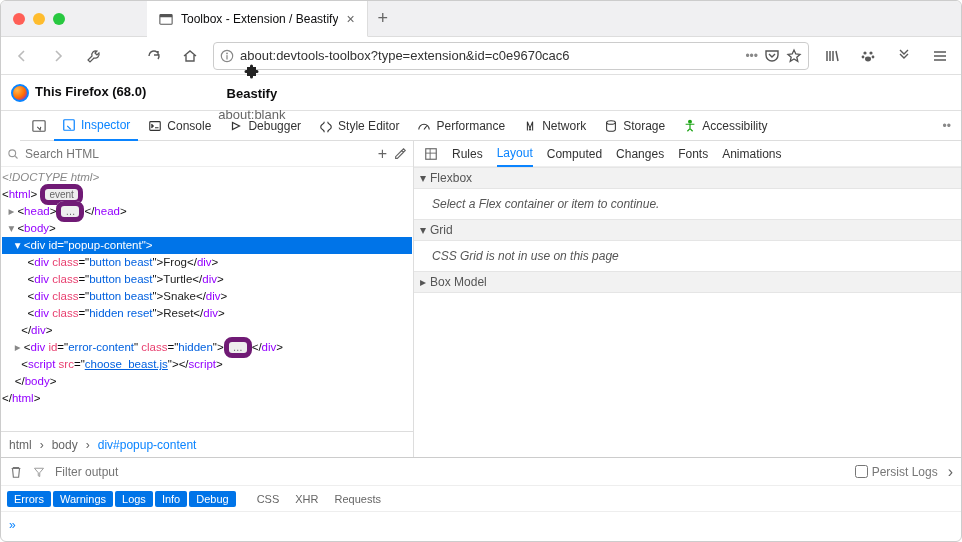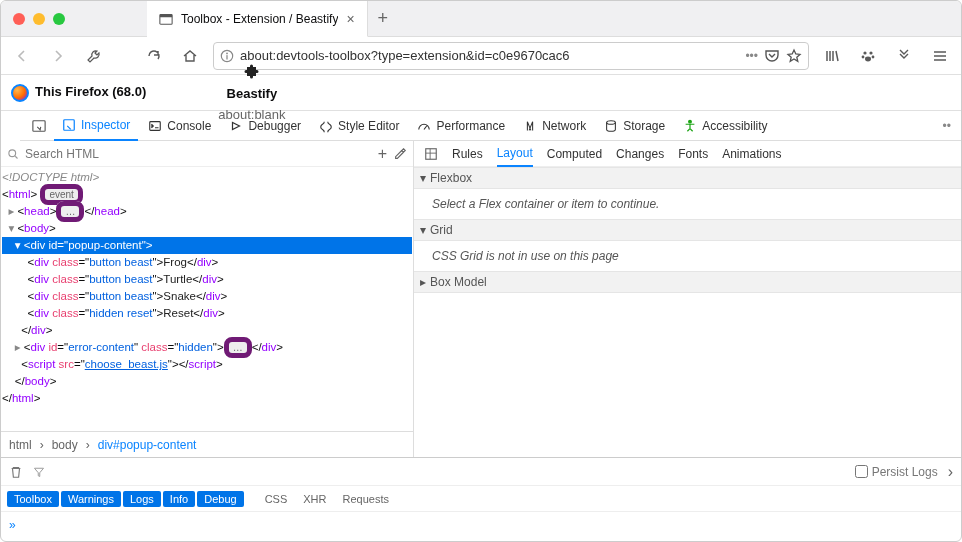--- a/index.html
+++ b/index.html
@@ -311,28 +311,29 @@
     <span>
         <svg width="14" height="14" viewBox="0 0 16 16">
           <path d="M3 4h10M5 4V3h6v1M4 4l1 10h6l1-10" fill="none" stroke="#777" stroke-width="1.3"></path>
         </svg>
       </span>
     <span>
         <svg width="12" height="12" viewBox="0 0 16 16">
           <path d="M2 3h12l-5 6v5l-2-1V9z" fill="none" stroke="#999" stroke-width="1.3"></path>
         </svg>
       </span>
+    <input placeholder="Filter output" style="">
     <label class="persist">
         <input type="checkbox" style="">
         <span>Persist Logs</span>
       </label>
     <span style="font-size:16px;color:#666">›</span>
   </div>
   <div class="filters">
-    <span class="fchip">Toolbox</span>
+    <span class="fchip">Errors</span>
     <span class="fchip">Warnings</span>
     <span class="fchip">Logs</span>
     <span class="fchip">Info</span>
     <span class="fchip">Debug</span>
     <span style="width:10px"></span>
     <span class="fchip off">CSS</span>
     <span class="fchip off">XHR</span>
     <span class="fchip off">Requests</span>
   </div>
   <div class="console-input">

